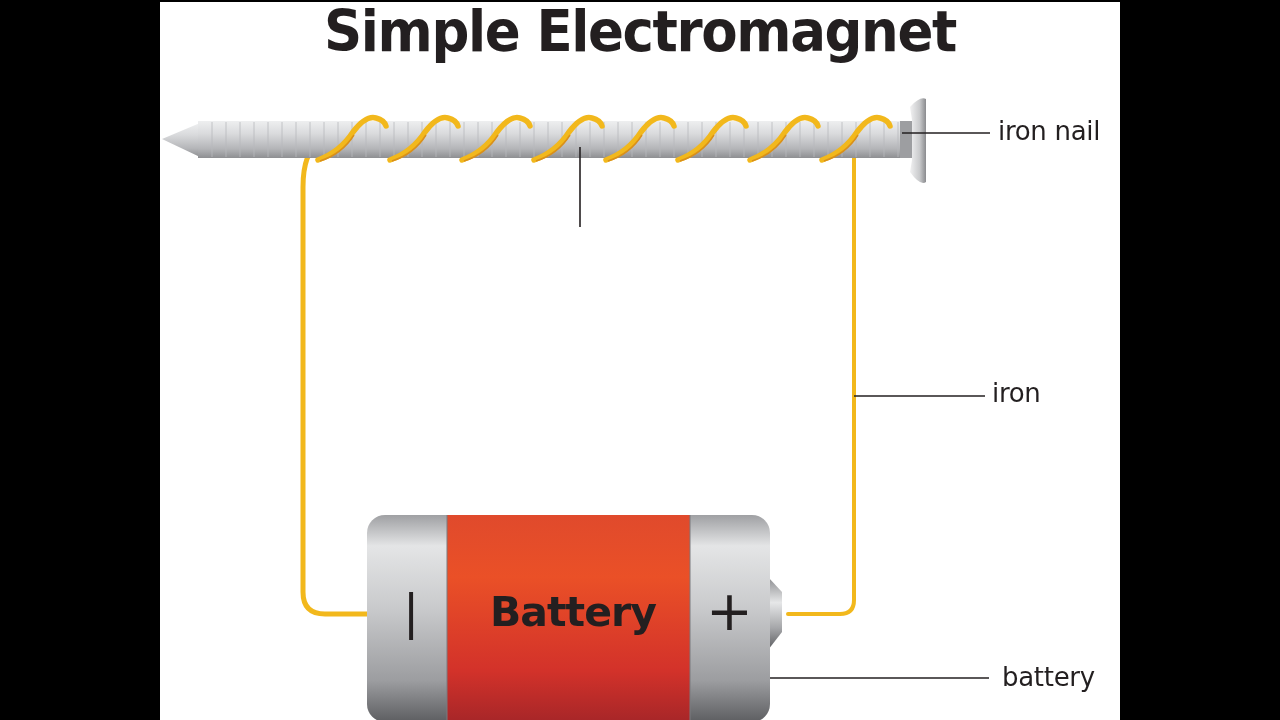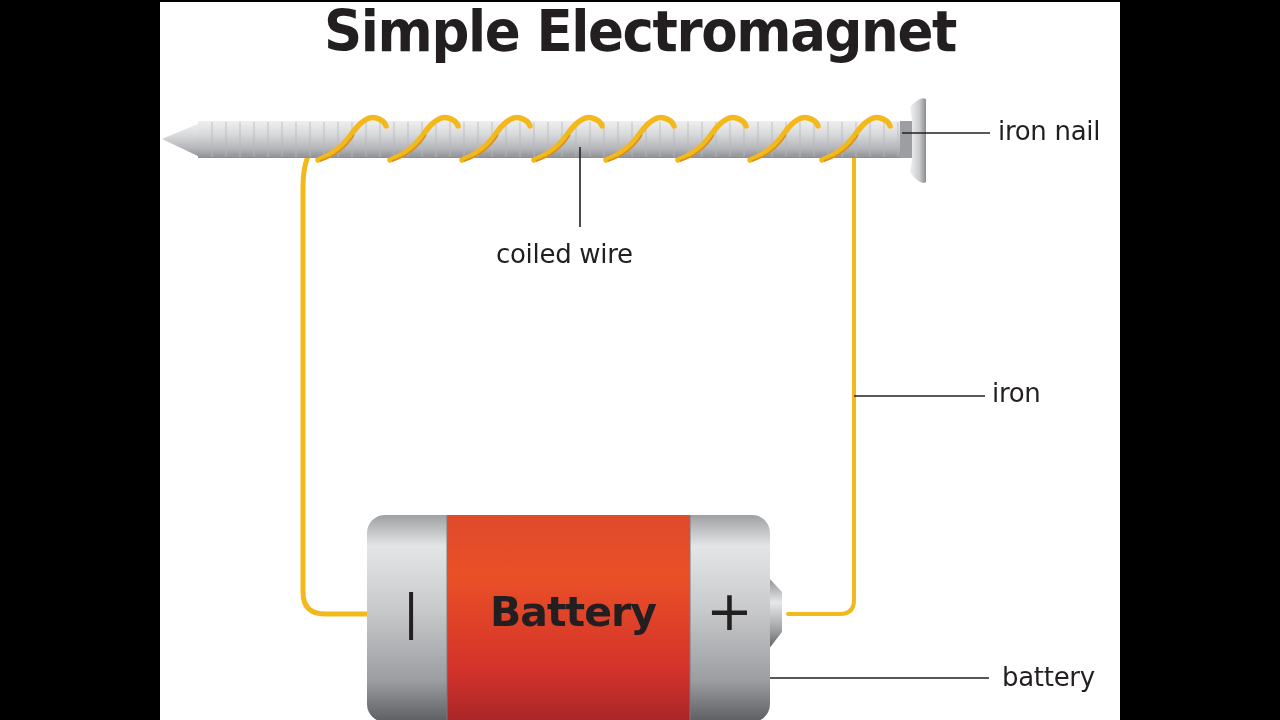--- a/index.html
+++ b/index.html
@@ -151,16 +151,15 @@
       <line x1="287" y1="513" x2="287" y2="720" stroke="#7a7b7e" stroke-width="1"></line>
       <line x1="530" y1="513" x2="530" y2="720" stroke="#7a7b7e" stroke-width="1"></line>
     </g>
   </svg>
 
   <div class="label" id="battery-text">Battery</div>
   <div class="label" style="left:243px;top:582px;font-size:48px;font-weight:normal;line-height:56px;">|</div>
   <div class="label" style="left:546px;top:578px;font-size:56px;font-weight:normal;line-height:62px;">+</div>
 
   <div class="label" id="label-iron-nail">iron nail</div>
-  <div class="label" id="label-coiled-wire">coiled wire</div>
   <div class="label" id="label-wire">iron</div>
   <div class="label" id="label-battery">battery</div>
 </div>
 
 </body></html>

